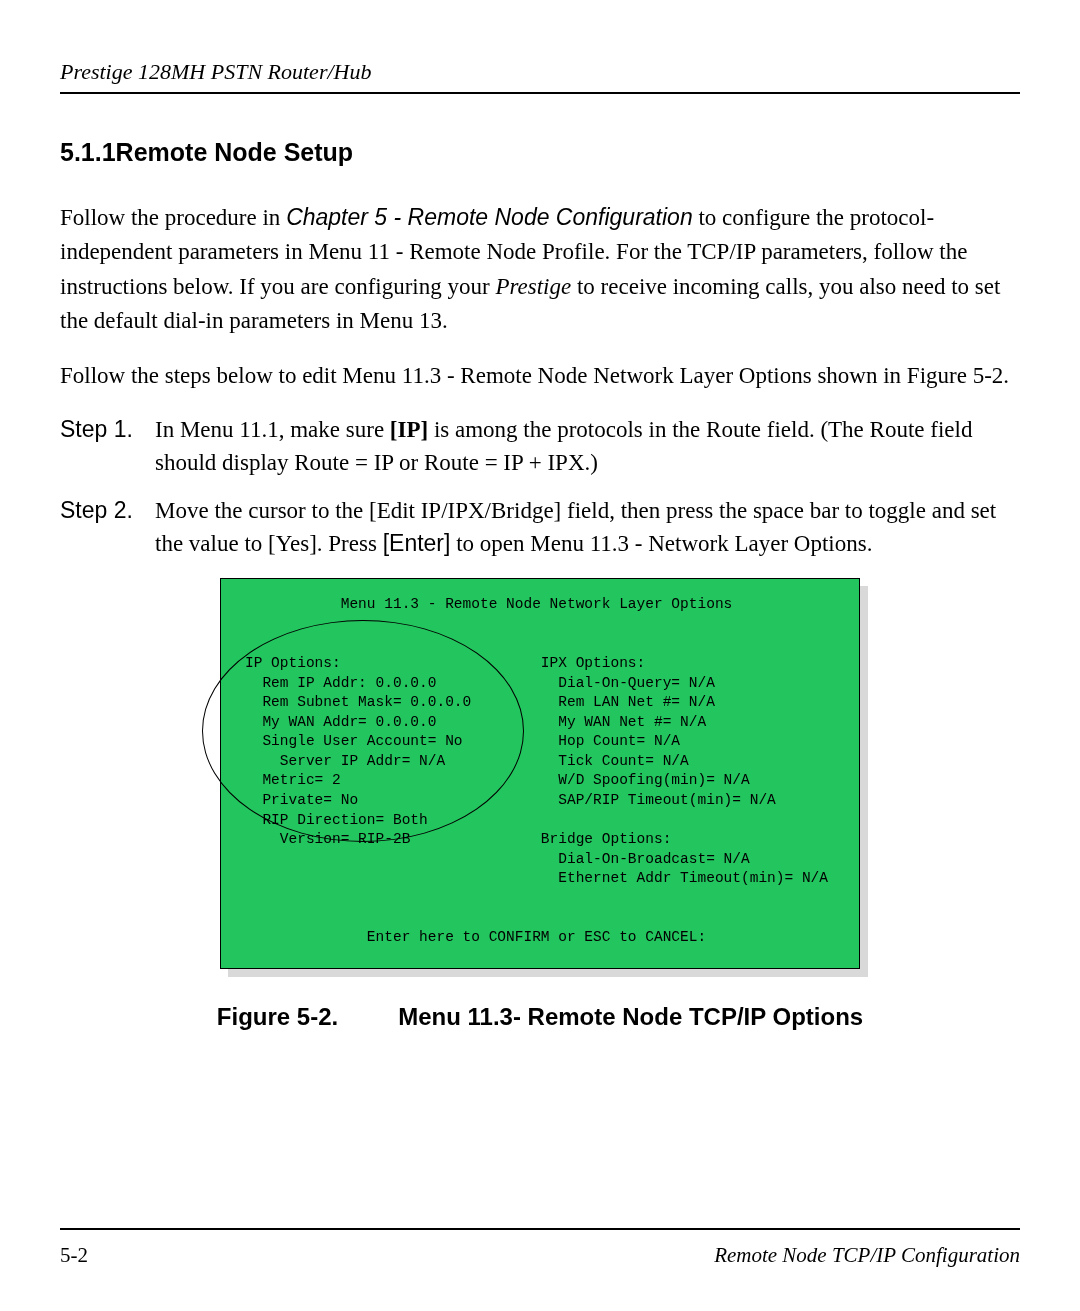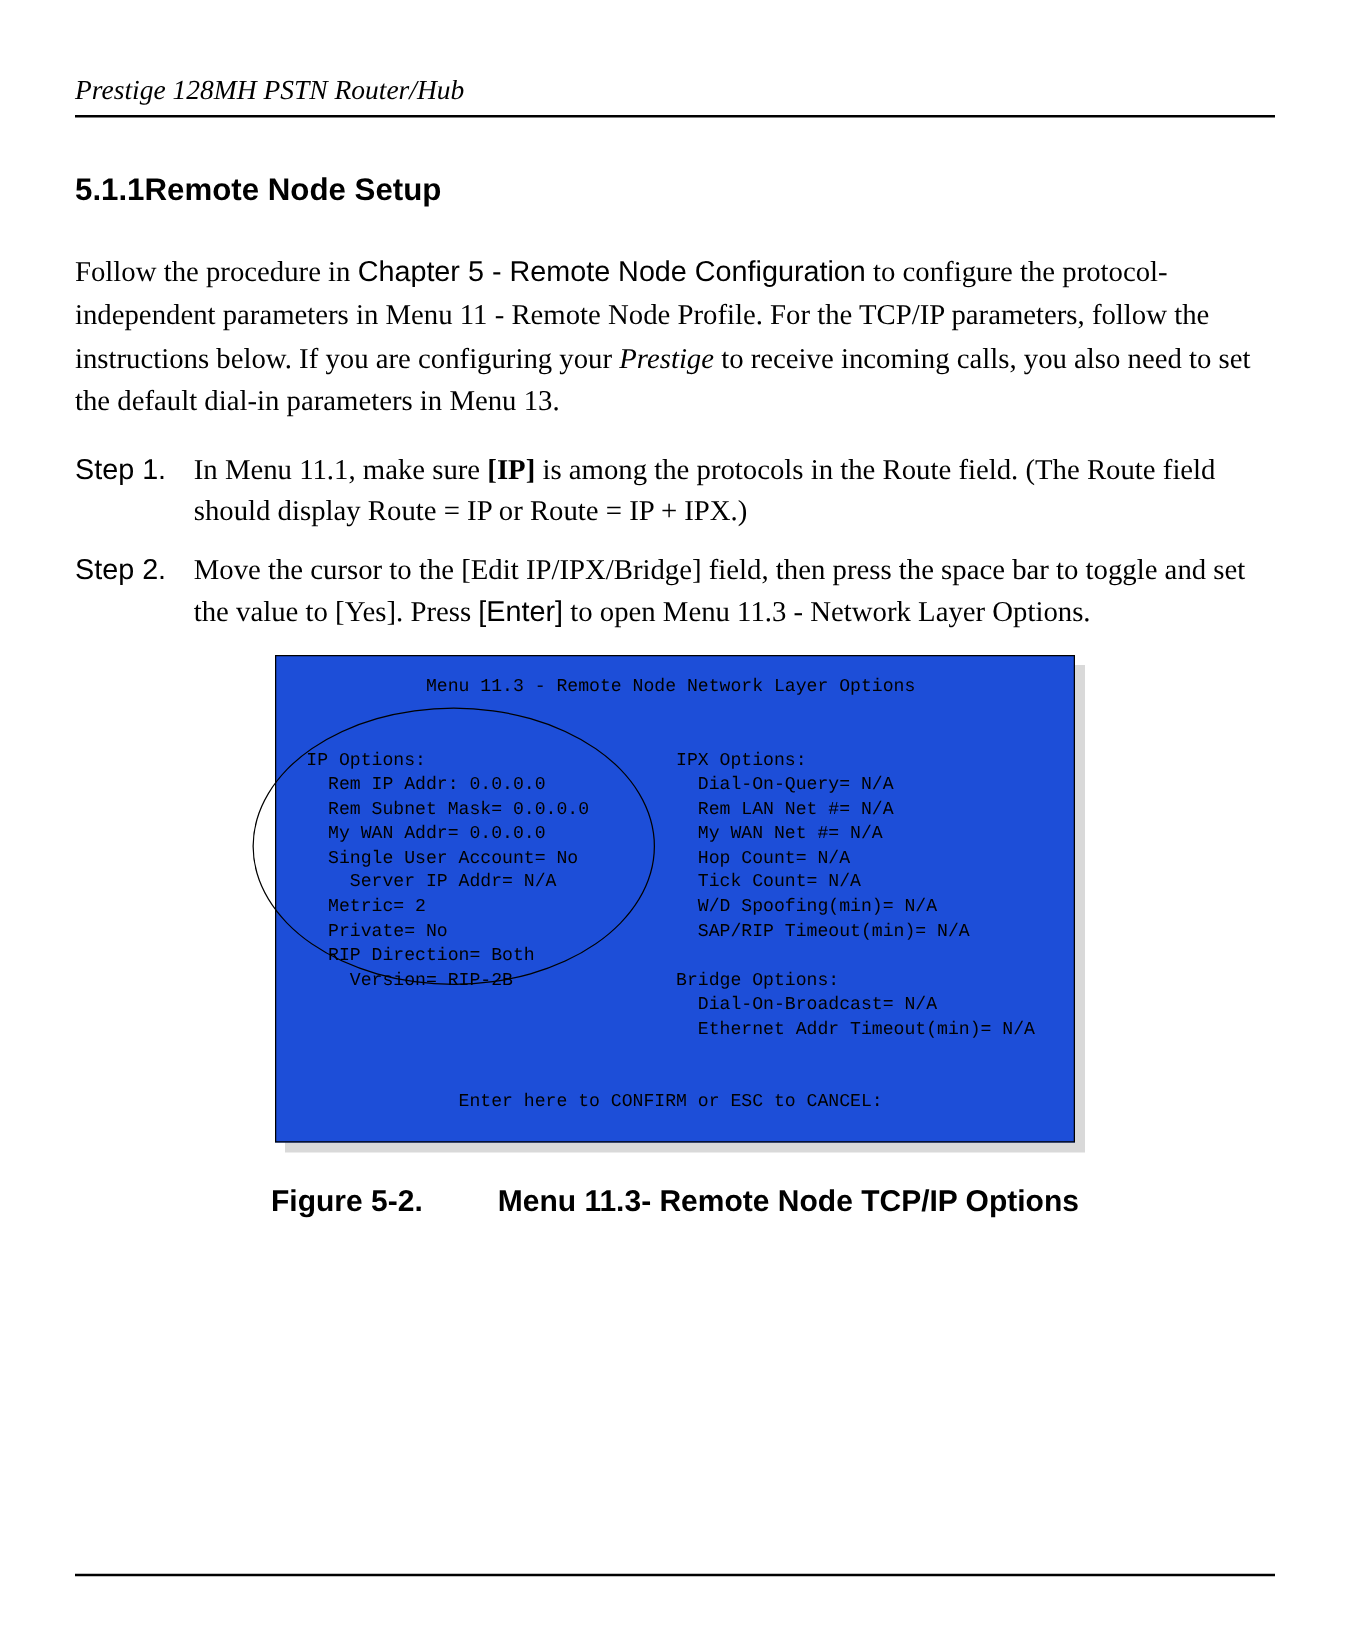--- a/index.html
+++ b/index.html
@@ -36,20 +36,21 @@
   .para {
     font-size: 23px;
     line-height: 1.5;
     margin-bottom: 20px;
   }
   .ital {
     font-style: italic;
   }
   .sans-ital {
     font-family: Arial, Helvetica, sans-serif;
+    font-style: italic;
   }
   .sans {
     font-family: Arial, Helvetica, sans-serif;
   }
   .steps {
     margin-top: 4px;
   }
   .step {
     display: flex;
     margin-bottom: 14px;
@@ -78,21 +79,21 @@
     top: 8px;
     left: 8px;
     right: -8px;
     bottom: -8px;
     background: #d9d9d9;
     z-index: 0;
   }
   .terminal {
     position: relative;
     z-index: 1;
-    background: #1d4ed8;
+    background: #22c55e;
     border: 1.5px solid #000;
     padding: 16px 24px 20px 24px;
     width: 640px;
     box-sizing: border-box;
   }
   .terminal pre {
     margin: 0;
     font-family: "Courier New", Courier, monospace;
     font-size: 14.5px;
     line-height: 1.35;
@@ -142,20 +143,21 @@
   <div class="running-header">Prestige 128MH  PSTN Router/Hub</div>
 
   <div class="section-heading">
     <span class="num">5.1.1</span><span>Remote Node Setup</span>
   </div>
 
   <div class="para">
     <span>Follow the procedure in </span><span class="sans-ital">Chapter 5 - Remote Node Configuration</span><span> to configure the protocol-independent parameters in Menu 11 - Remote Node Profile.  For the TCP/IP parameters, follow the instructions below.  If you are configuring your </span><span class="ital">Prestige</span><span> to receive incoming calls, you also need to set the default dial-in parameters in Menu 13.</span>
   </div>
 
+  <div class="para">Follow the steps below to edit Menu 11.3 - Remote Node Network Layer Options shown in Figure 5-2.</div>
 
   <div class="steps">
     <div class="step">
       <div class="step-label">Step 1.</div>
       <div class="step-body">
         <span>In Menu 11.1, make sure </span><strong>[IP]</strong><span> is among the protocols in the Route field. (The Route field should display Route = IP or Route = IP + IPX.)</span>
       </div>
     </div>
     <div class="step">
       <div class="step-label">Step 2.</div>
@@ -192,15 +194,19 @@
       <div class="ellipse-overlay" style="left:-18px; top:42px; width:320px; height:220px;"></div>
     </div>
 
     <div class="figure-caption">
       <span class="fig-label">Figure 5-2.</span><span>Menu 11.3- Remote Node TCP/IP Options</span>
     </div>
   </div>
 
   <div class="footer">
     <div class="footer-rule"></div>
+    <div class="footer-row">
+      <span>5-2</span>
+      <span class="footer-right">Remote Node TCP/IP Configuration</span>
+    </div>
   </div>
 
 </div>
 
 </body></html>

